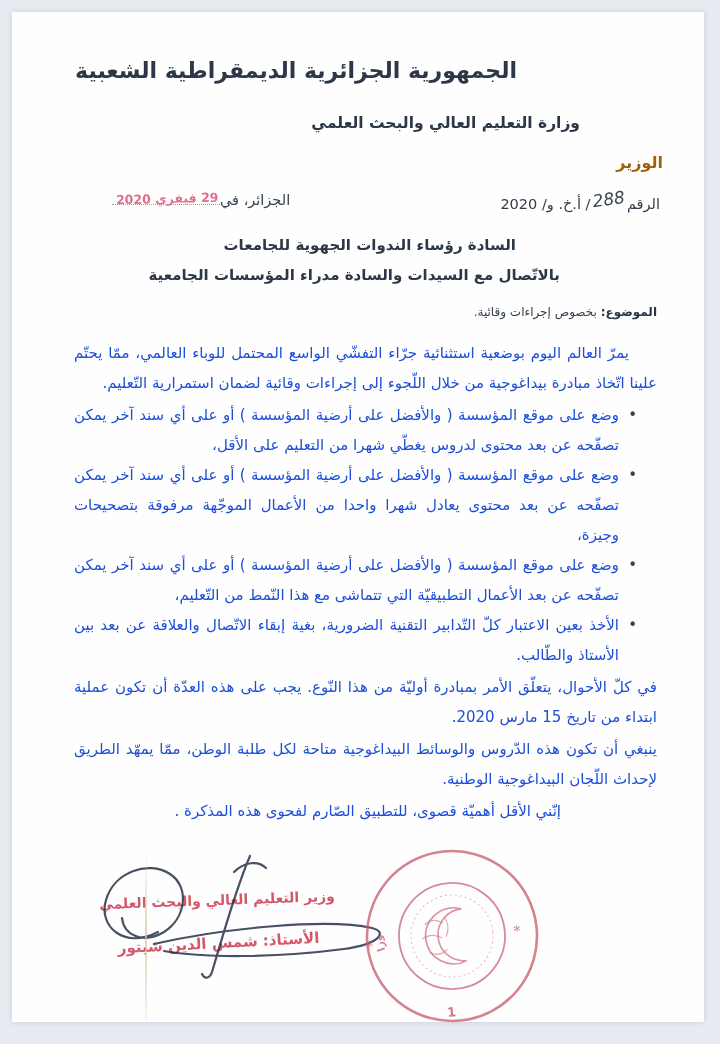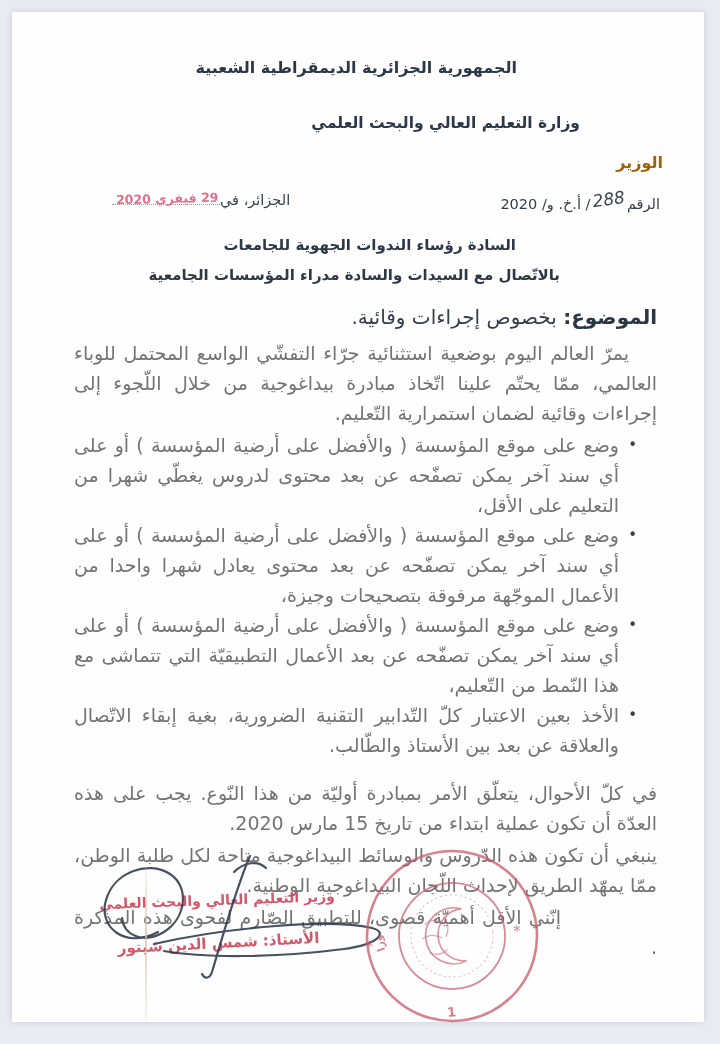--- a/index.html
+++ b/index.html
@@ -12,51 +12,51 @@
   }
   .page{
     position:absolute;left:12px;top:12px;
     width:692px;height:1010px;
     background:#fefefe;
     box-shadow:0 0 6px rgba(60,70,100,.18);
     direction:rtl;
     color:#333e4d;
   }
   .abs{position:absolute;white-space:nowrap;}
-  .h1{font-weight:bold;font-size:16px;color:#2c3847;}
+  .h1{font-weight:bold;font-size:22px;color:#2c3847;}
   .h2{font-weight:bold;font-size:15.5px;color:#2c3847;}
   .h3{font-weight:bold;font-size:16px;color:#a16207;}
   .meta{font-size:14.5px;}
   .ref-number{
     display:inline-block;font-style:italic;font-size:17px;
     transform:rotate(-8deg) translateY(-4px);color:#3a4656;
     margin:0 2px;
   }
   .dateline{font-size:14.5px;}
   .dotted{
     display:inline-block;width:108px;height:14px;
     border-bottom:1.5px dotted #97a0ae;
     position:relative;vertical-align:baseline;
   }
   .date-stamp{
     position:absolute;right:2px;bottom:-2px;
     font-size:12.5px;font-weight:bold;color:#e0708a;
     transform:rotate(-1.5deg);white-space:nowrap;letter-spacing:1px;
   }
   .recip{font-weight:bold;font-size:15px;color:#2c3847;}
-  .subject{font-size:20px;}
+  .subject{font-size:12px;}
   .subject b{color:#2b3644;}
   .body-text{
     position:absolute;top:326px;right:47px;left:62px;
-    font-size:19px;line-height:30px;text-align:justify;
-    color:#737373;white-space:normal;
+    font-size:15px;line-height:30px;text-align:justify;
+    color:#1d4ed8;white-space:normal;
   }
   .body-text p{margin:0 0 2px 0;}
   .body-text p.indent{text-indent:28px;}
-  .body-text ul{margin:0 0 18px 0;padding:0 24px 0 0;list-style:none;}
+  .body-text ul{margin:0 0 2px 0;padding:0 24px 0 0;list-style:none;}
   .body-text li{position:relative;padding-right:14px;margin:0;}
   .body-text li::before{
     content:"•";position:absolute;right:-4px;top:0;
     font-size:15px;color:#37424f;
   }
   .closing{text-indent:96px;}
   .sig-stamp-text{
     position:absolute;left:88px;top:880px;
     color:#cf4a5e;font-weight:bold;text-align:center;
     transform:rotate(-2deg);opacity:.92;

